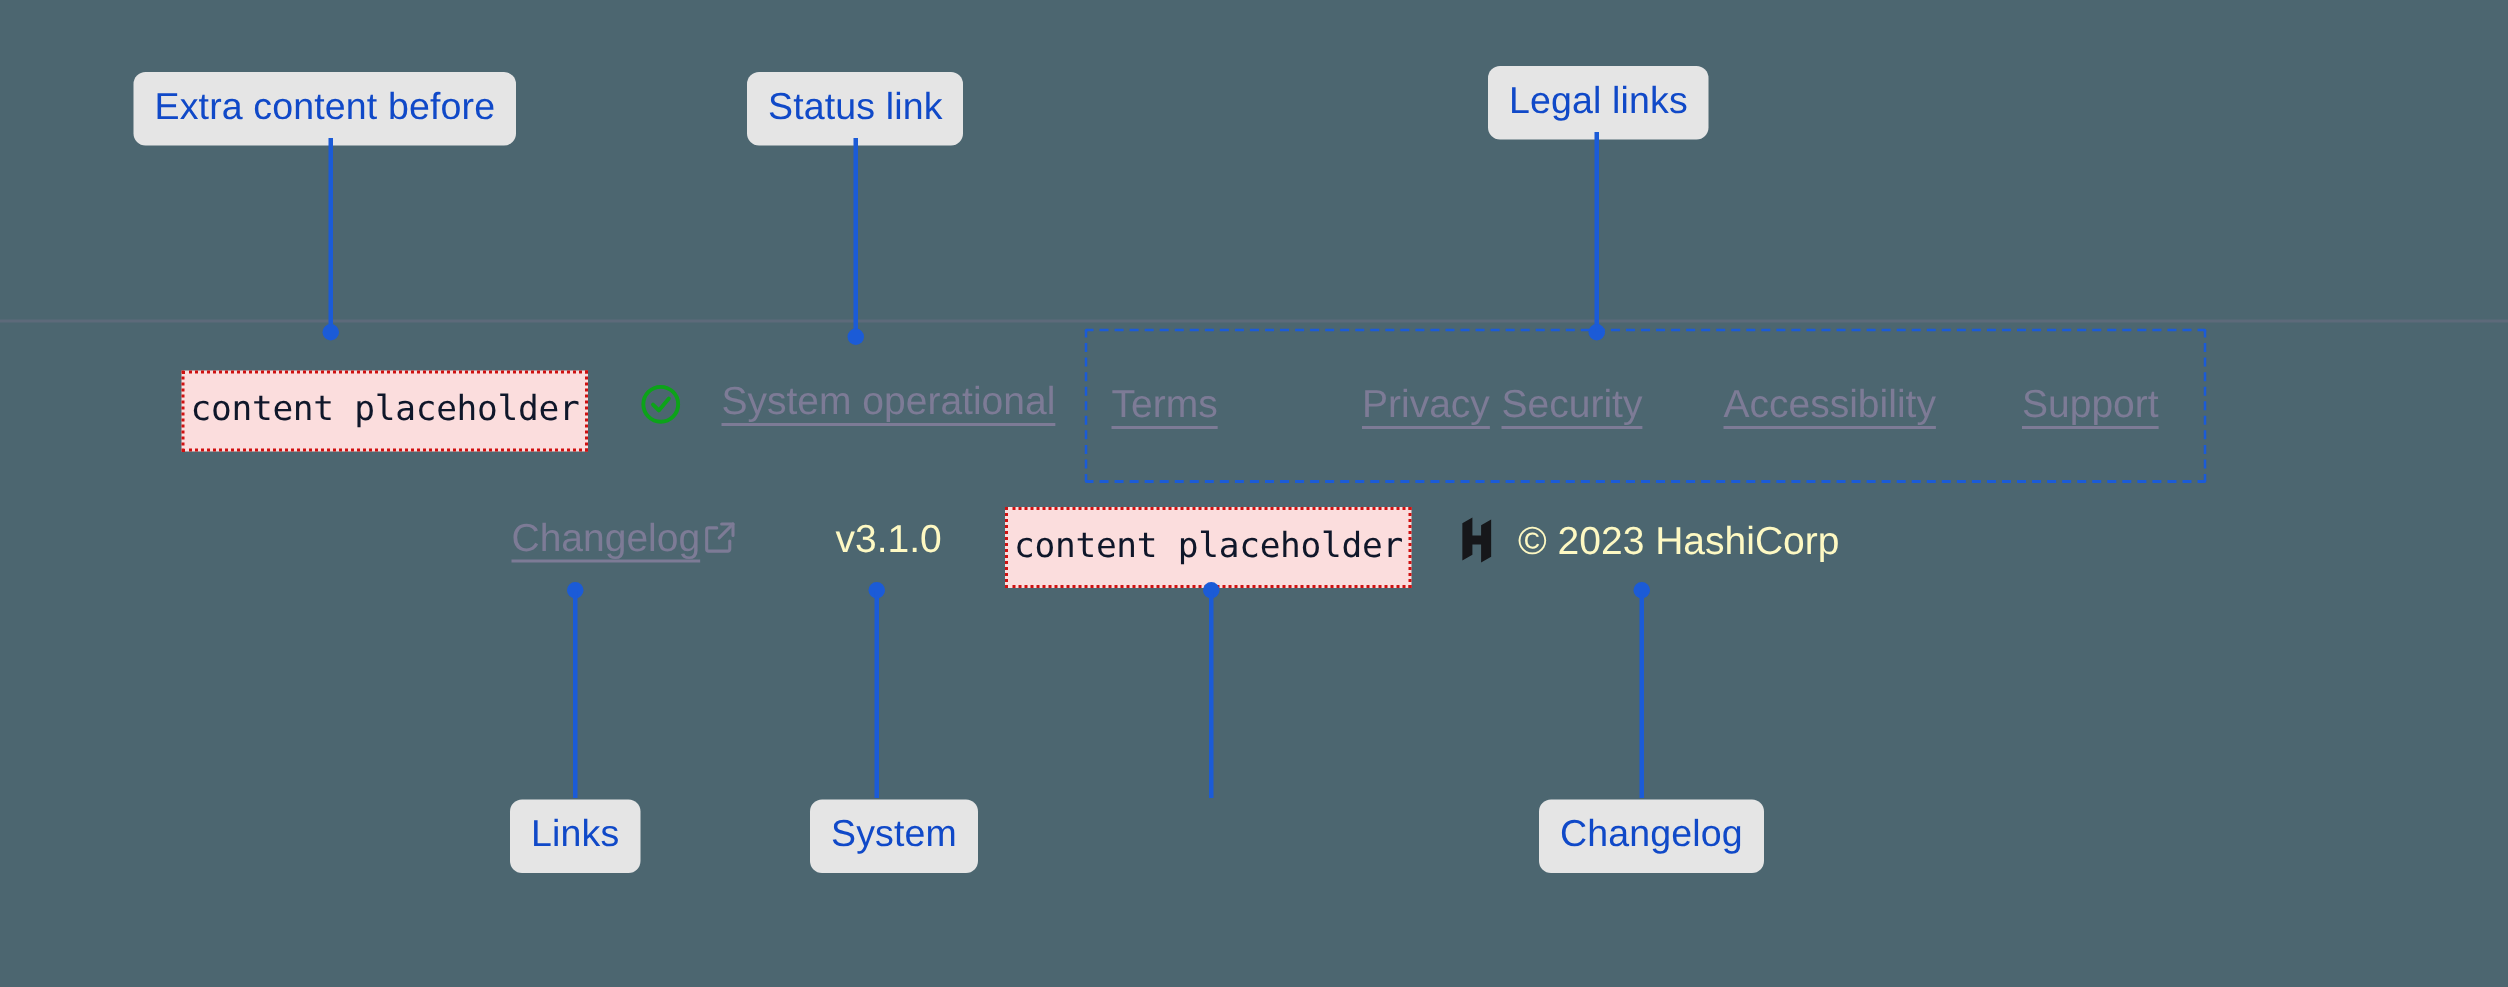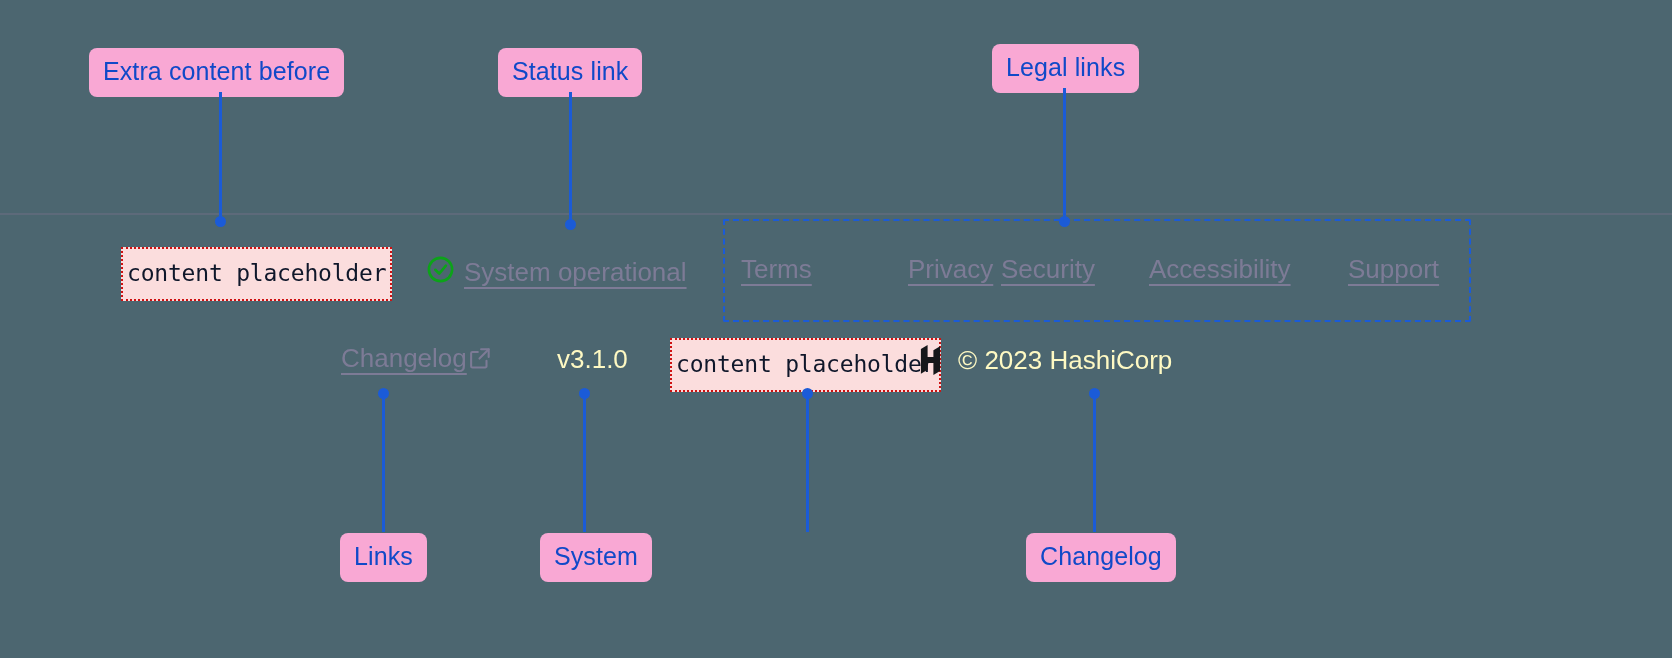--- a/index.html
+++ b/index.html
@@ -29,21 +29,21 @@
     top: 213px;
     width: 1672px;
     height: 2px;
     background: #6b6e84;
     opacity: .55;
   }
 
   
   .callout {
     position: absolute;
-    background: #f9a8d4;
+    background: #e5e5e5;
     color: #1049c8;
     border-radius: 8px;
     font-size: 25px;
     line-height: 1;
     padding: 11px 14px 13px 14px;
     white-space: nowrap;
     letter-spacing: .1px;
   }
 
   
@@ -96,22 +96,22 @@
     position: absolute;
     font-size: 26px;
     line-height: 1;
     color: #fef9c3;
     white-space: nowrap;
   }
 
   .status-row {
     position: absolute;
     display: flex;
-    align-items: flex-end;
-    gap: 8px;
+    align-items: flex-start;
+    gap: 25px;
   }
   .status-row .f-link { position: static; }
 
   .check-icon { display: block; }
 
   .changelog-row {
     position: absolute;
     display: flex;
     align-items: center;
   }
@@ -174,21 +174,21 @@
         <path d="M20 4 L11.5 12.5"></path>
         <path d="M18 14.5 V19.5 A1.2 1.2 0 0 1 16.8 20.7 H5 A1.2 1.2 0 0 1 3.8 19.5 V7.6 A1.2 1.2 0 0 1 5 6.4 H10"></path>
       </svg>
     </span>
   </div>
 
   <div class="f-text" style="left:557px; top:346px;">v3.1.0</div>
 
   <div class="placeholder" style="left:670px; top:338px;">content placeholder</div>
 
-  <div class="copyright-row" style="left:916px; top:344px;">
+  <div class="copyright-row" style="left:970px; top:344px;">
     <span>
       <svg class="hc-logo" width="29" height="32" viewBox="0 0 28 32" fill="#16171a">
         <path d="M4.4 4.9 L11.1 1.0 L11.1 13.0 L16.9 13.0 L16.9 6.2 L23.6 2.3 L23.6 27.1 L16.9 31.0 L16.9 19.0 L11.1 19.0 L11.1 25.8 L4.4 29.7 Z"></path>
       </svg>
     </span>
     <span class="f-text">© 2023 HashiCorp</span>
   </div>
 
   <div class="dot" style="left:378px; top:388px;"></div>
   <div class="leader" style="left:382px; top:394px; height:138px;"></div>

